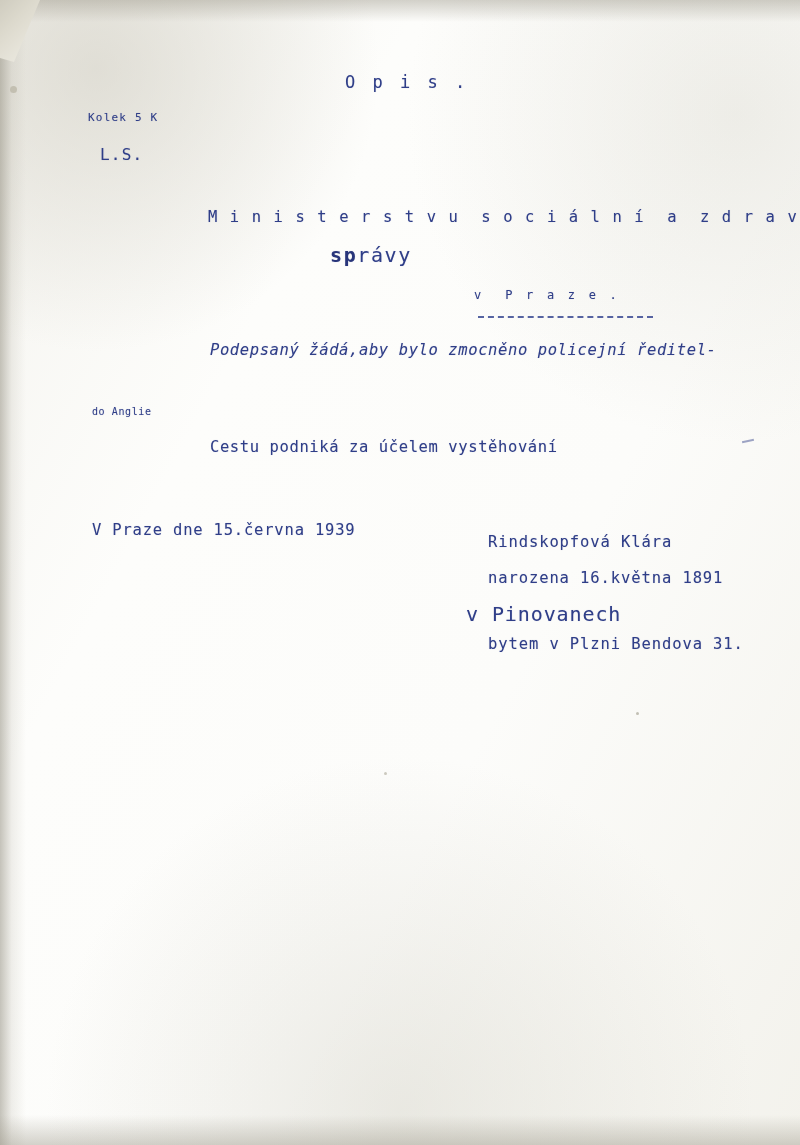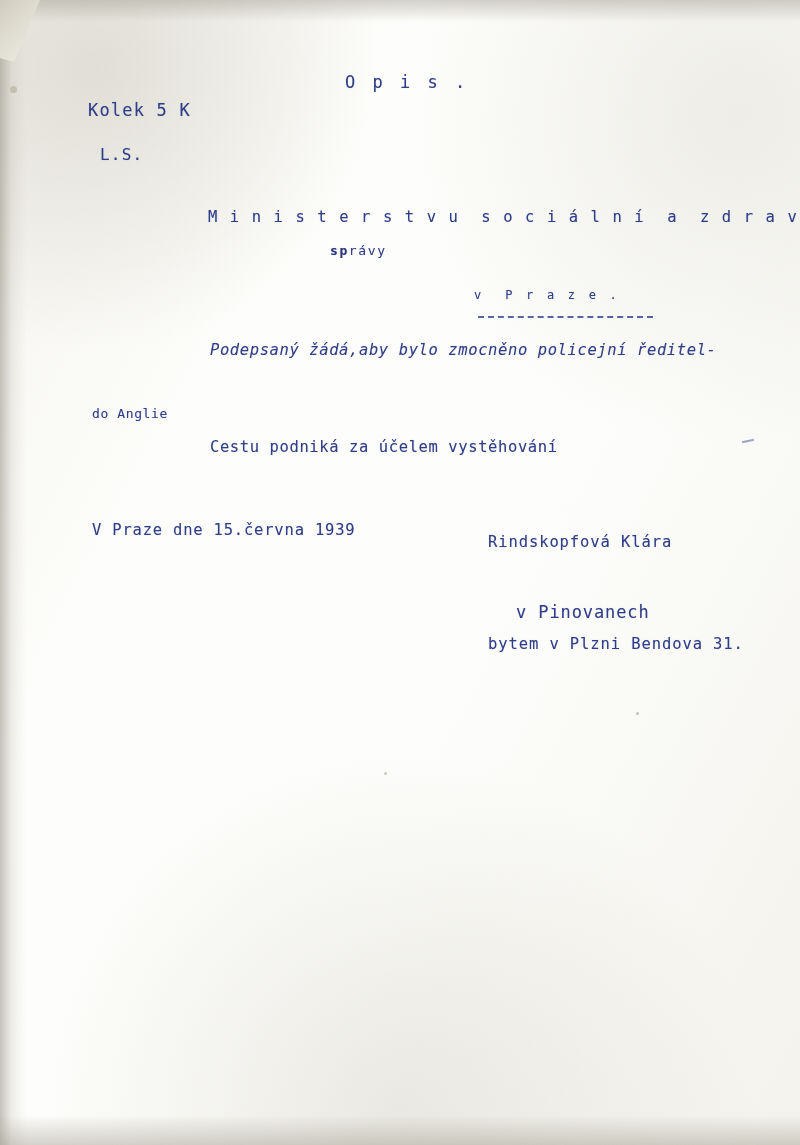--- a/index.html
+++ b/index.html
@@ -84,45 +84,45 @@
   }
   .ln {
     position: absolute;
     white-space: pre;
     font-family: "DejaVu Sans Mono", monospace;
     color: #2f3e88;
     text-shadow: 0 0 1px rgba(47,62,136,0.28);
   }
 
   #title { left: 345px; top: 72px; font-size: 17px; letter-spacing: 3.5px; }
-  #stamp-value { left: 88px; top: 100px; font-size: 17px; letter-spacing: 1.2px; }
+  #stamp-value { left: 88px; top: 111px; font-size: 11px; letter-spacing: 1.2px; }
   #ls-mark { left: 100px; top: 145px; font-size: 16px; letter-spacing: 1.2px; }
 
   #addressee-1 { left: 208px; top: 208px; font-size: 15.5px; letter-spacing: 1.6px; }
-  #addressee-2 { left: 330px; top: 243px; font-size: 13px; letter-spacing: 1.6px; }
+  #addressee-2 { left: 330px; top: 243px; font-size: 20px; letter-spacing: 1.6px; }
   #addressee-2 .bold { font-weight: bold; color: #28357a; }
   #place { left: 474px; top: 288px; font-size: 12px; letter-spacing: 3.2px; }
   #place-underline {
     position: absolute;
     left: 478px; top: 316px;
     width: 175px; height: 0;
     border-top: 2px dashed #3a4a93;
     opacity: .85;
   }
 
   #body-1 { left: 210px; top: 341px; font-size: 15.5px; letter-spacing: 0.6px; font-style: italic; }
   #body-2 { left: 92px;  top: 373px; font-size: 15.5px; letter-spacing: 0.6px; }
-  #body-3 { left: 92px;  top: 406px; font-size: 13px; letter-spacing: 0.6px; }
+  #body-3 { left: 92px;  top: 406px; font-size: 10px; letter-spacing: 0.6px; }
   #body-4 { left: 210px; top: 438px; font-size: 15.5px; letter-spacing: 0.6px; }
 
   #dateline { left: 92px; top: 521px; font-size: 15.5px; letter-spacing: 0.8px; }
 
   #sig-1 { left: 488px; top: 533px; font-size: 15.5px; letter-spacing: 0.9px; }
   #sig-2 { left: 488px; top: 569px; font-size: 15.5px; letter-spacing: 0.9px; }
-  #sig-3 { left: 516px; top: 602px; font-size: 17px; letter-spacing: 0.9px; }
+  #sig-3 { left: 466px; top: 602px; font-size: 20px; letter-spacing: 0.9px; }
   #sig-4 { left: 488px; top: 635px; font-size: 15.5px; letter-spacing: 0.9px; }
 </style>
 </head>
 <body>
 
 <div id="page">
 
   <div id="paper-texture"></div>
   <div id="paper-edge-left"></div>
   <div id="paper-edge-top"></div>
@@ -148,17 +148,18 @@
     <div class="ln" id="place">v  P r a z e .</div>
     <div id="place-underline"></div>
 
     <div class="ln" id="body-1">Podepsaný žádá,aby bylo zmocněno policejní ředitel-</div>
     <div class="ln" id="body-3">do Anglie</div>
     <div class="ln" id="body-4">Cestu podniká za účelem vystěhování</div>
 
     <div class="ln" id="dateline">V Praze dne 15.června 1939</div>
 
     <div class="ln" id="sig-1">Rindskopfová Klára</div>
+    <div class="ln" id="sig-2">narozena 16.května 1891</div>
     <div class="ln" id="sig-3">v Pinovanech</div>
     <div class="ln" id="sig-4">bytem v Plzni Bendova 31.</div>
 
   </div>
 </div>
 
 </body></html>

